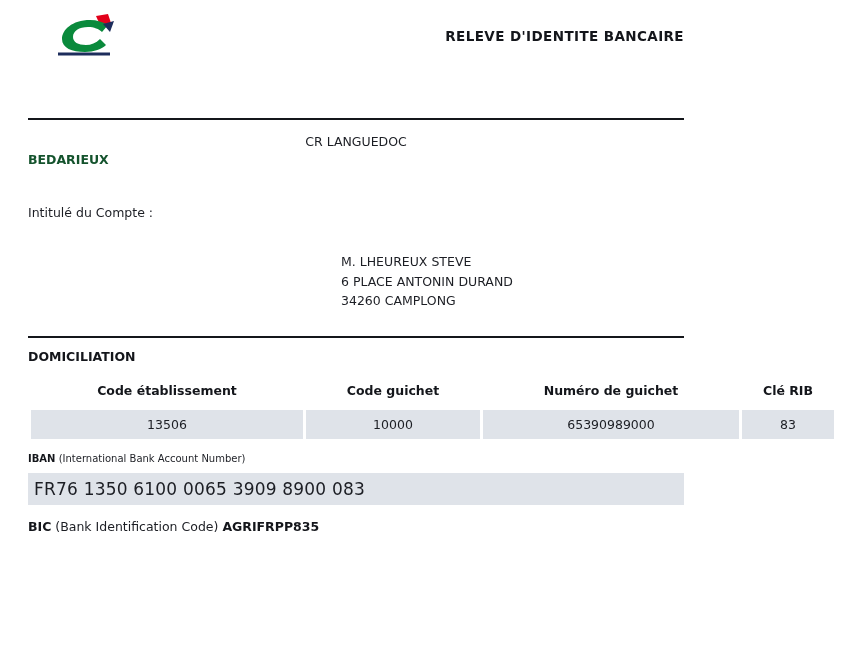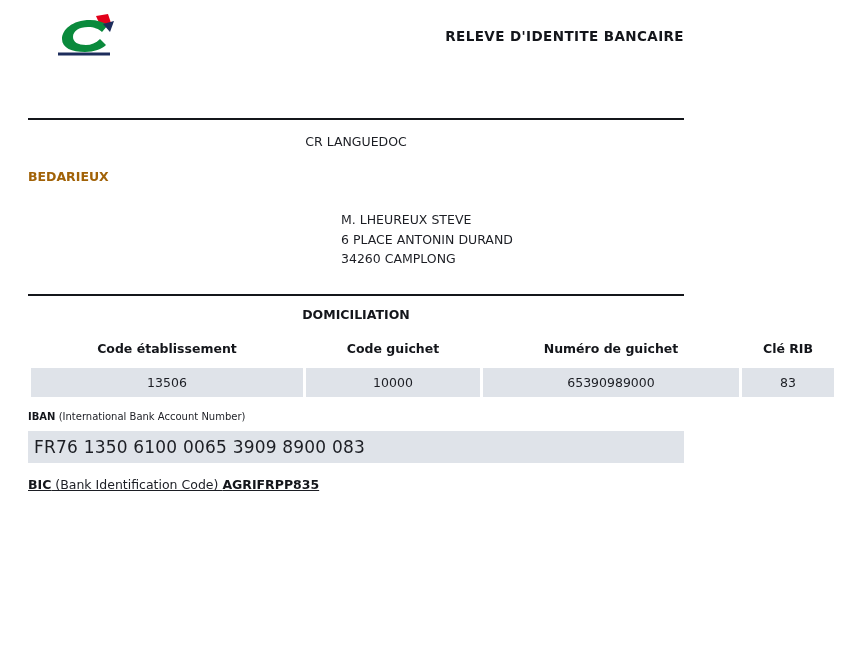--- a/index.html
+++ b/index.html
@@ -54,45 +54,44 @@
   }
   .rule.thin { height: 2px; }
 
   
   .bank-block {
     padding-top: 13px;
     font-size: 12.5px;
     line-height: 1.45;
   }
   .bank-name { color: #1c1e24; text-align: center; }
-  .bank-branch { font-weight: bold; color: #a16207; margin-top: 17px; }
+  .bank-branch { font-weight: bold; color: #14532d; }
 
   .intitule {
     margin-top: 36px;
     font-size: 12.5px;
     color: #1c1e24;
   }
 
   .holder {
-    margin-top: 24px;
+    margin-top: 32px;
     margin-left: 313px;
     font-size: 12.5px;
     line-height: 1.55;
     color: #1c1e24;
   }
 
   .spacer-before-rule { height: 26px; }
 
   
   .domiciliation-label {
     margin-top: 11px;
     font-size: 12.5px;
     font-weight: bold;
     color: #14161b;
-    text-align: center;
   }
 
   .rib-table {
     margin-top: 19px;
     width: 100%;
     border-collapse: separate;
     border-spacing: 3px 0;
     table-layout: fixed;
   }
   .rib-table th {
@@ -127,21 +126,20 @@
     font-size: 17px;
     color: #1c1e24;
     padding: 6px 6px;
     letter-spacing: 0.2px;
   }
 
   .bic-line {
     margin-top: 14px;
     font-size: 12.5px;
     color: #1c1e24;
-    text-decoration: underline;
   }
   .bic-line b { color: #14161b; }
 </style>
 </head>
 <body>
 
 <div class="page">
 
   <div class="header">
     <div class="logo">
@@ -155,20 +153,21 @@
     <div class="doc-title">RELEVE D'IDENTITE BANCAIRE</div>
   </div>
 
   <div class="rule"></div>
 
   <div class="bank-block">
     <div class="bank-name">CR LANGUEDOC</div>
     <div class="bank-branch">BEDARIEUX</div>
   </div>
 
+  <div class="intitule">Intitulé du Compte :</div>
 
   <div class="holder">
     <div>M. LHEUREUX STEVE</div>
     <div>6 PLACE ANTONIN DURAND</div>
     <div>34260 CAMPLONG</div>
   </div>
 
   <div class="spacer-before-rule"></div>
   <div class="rule thin"></div>
 

